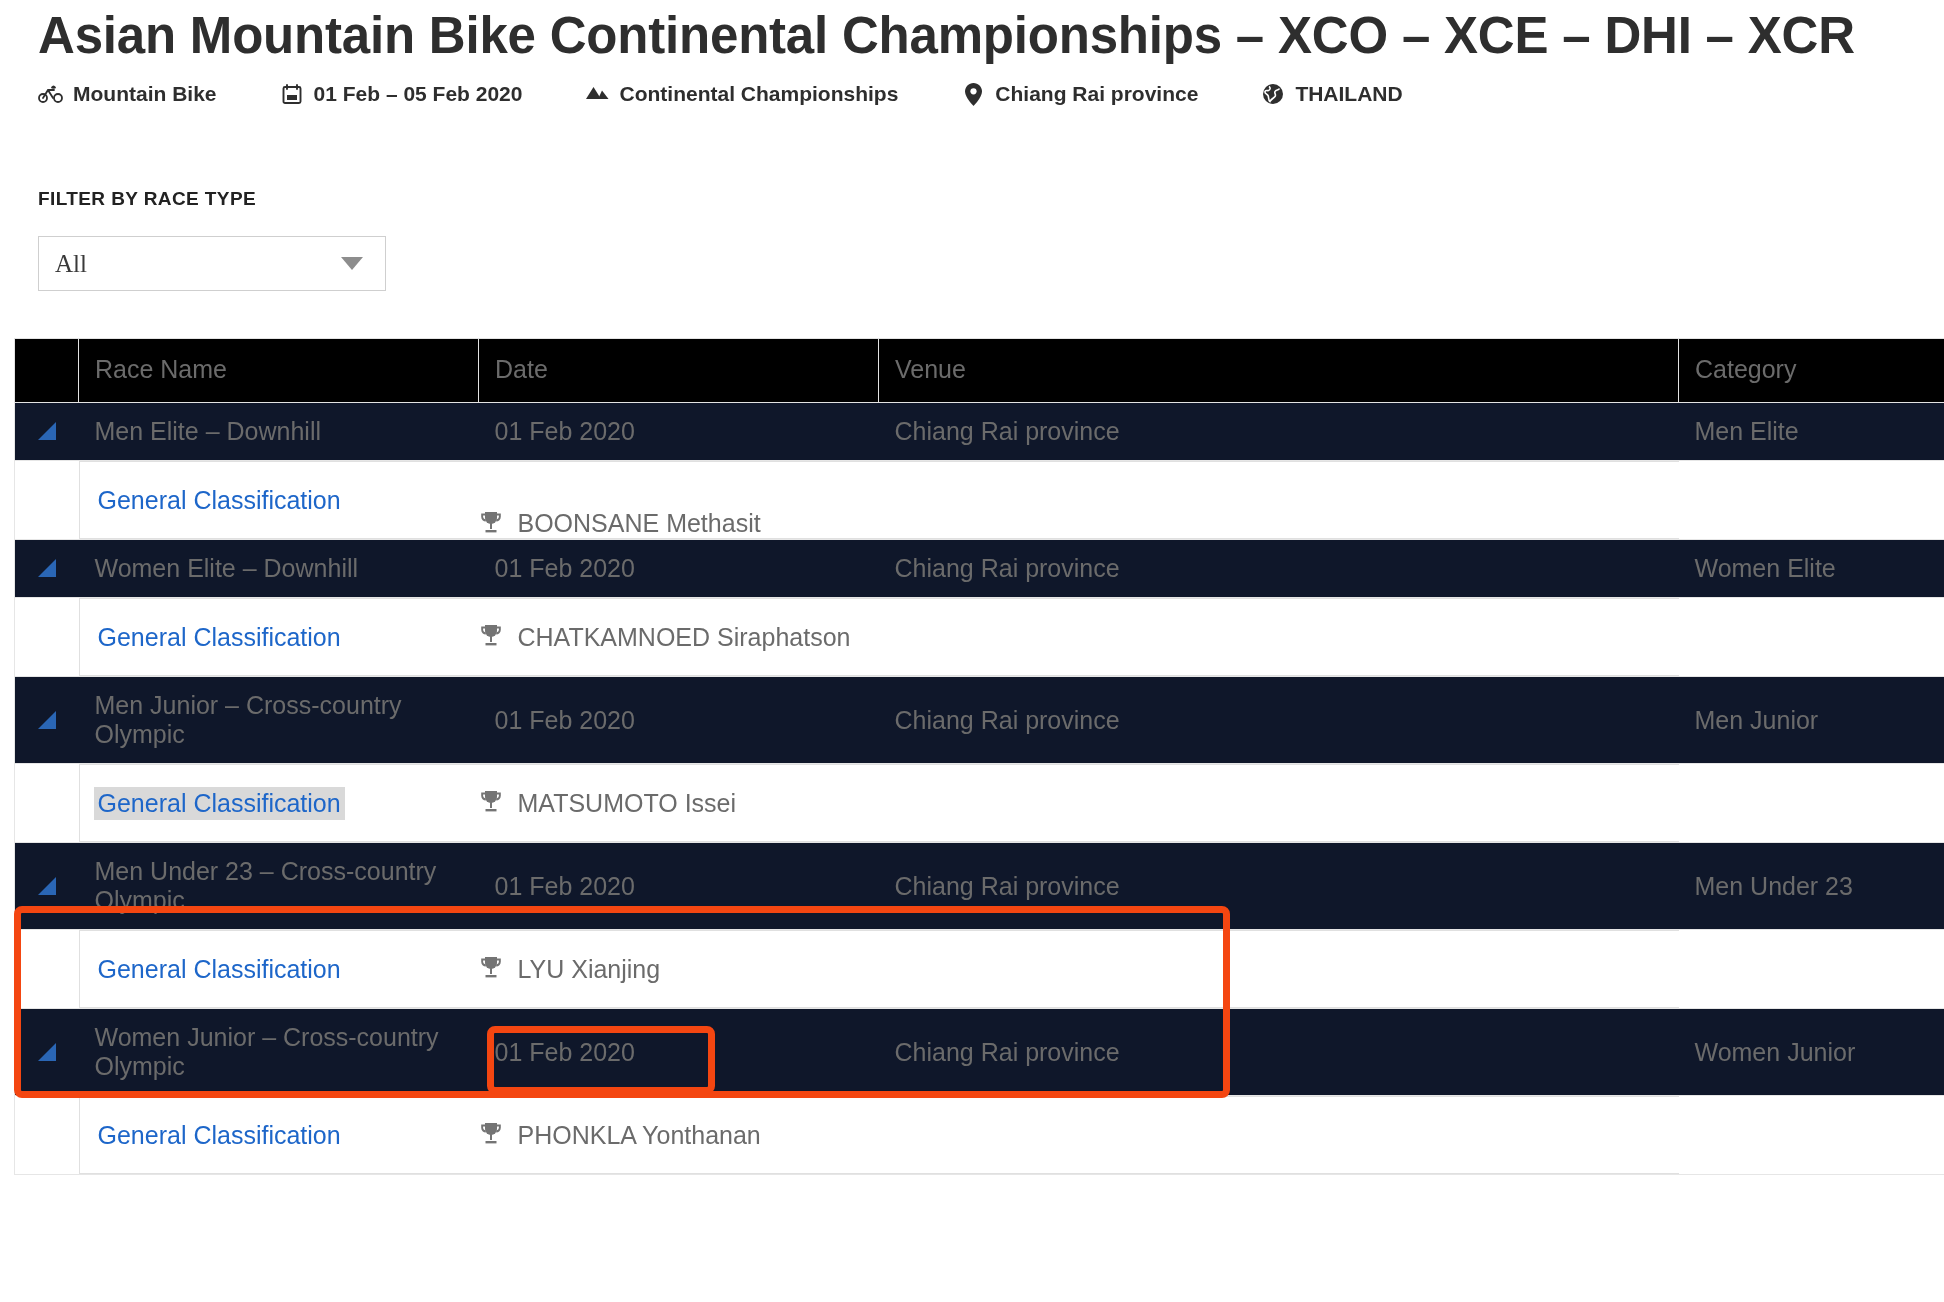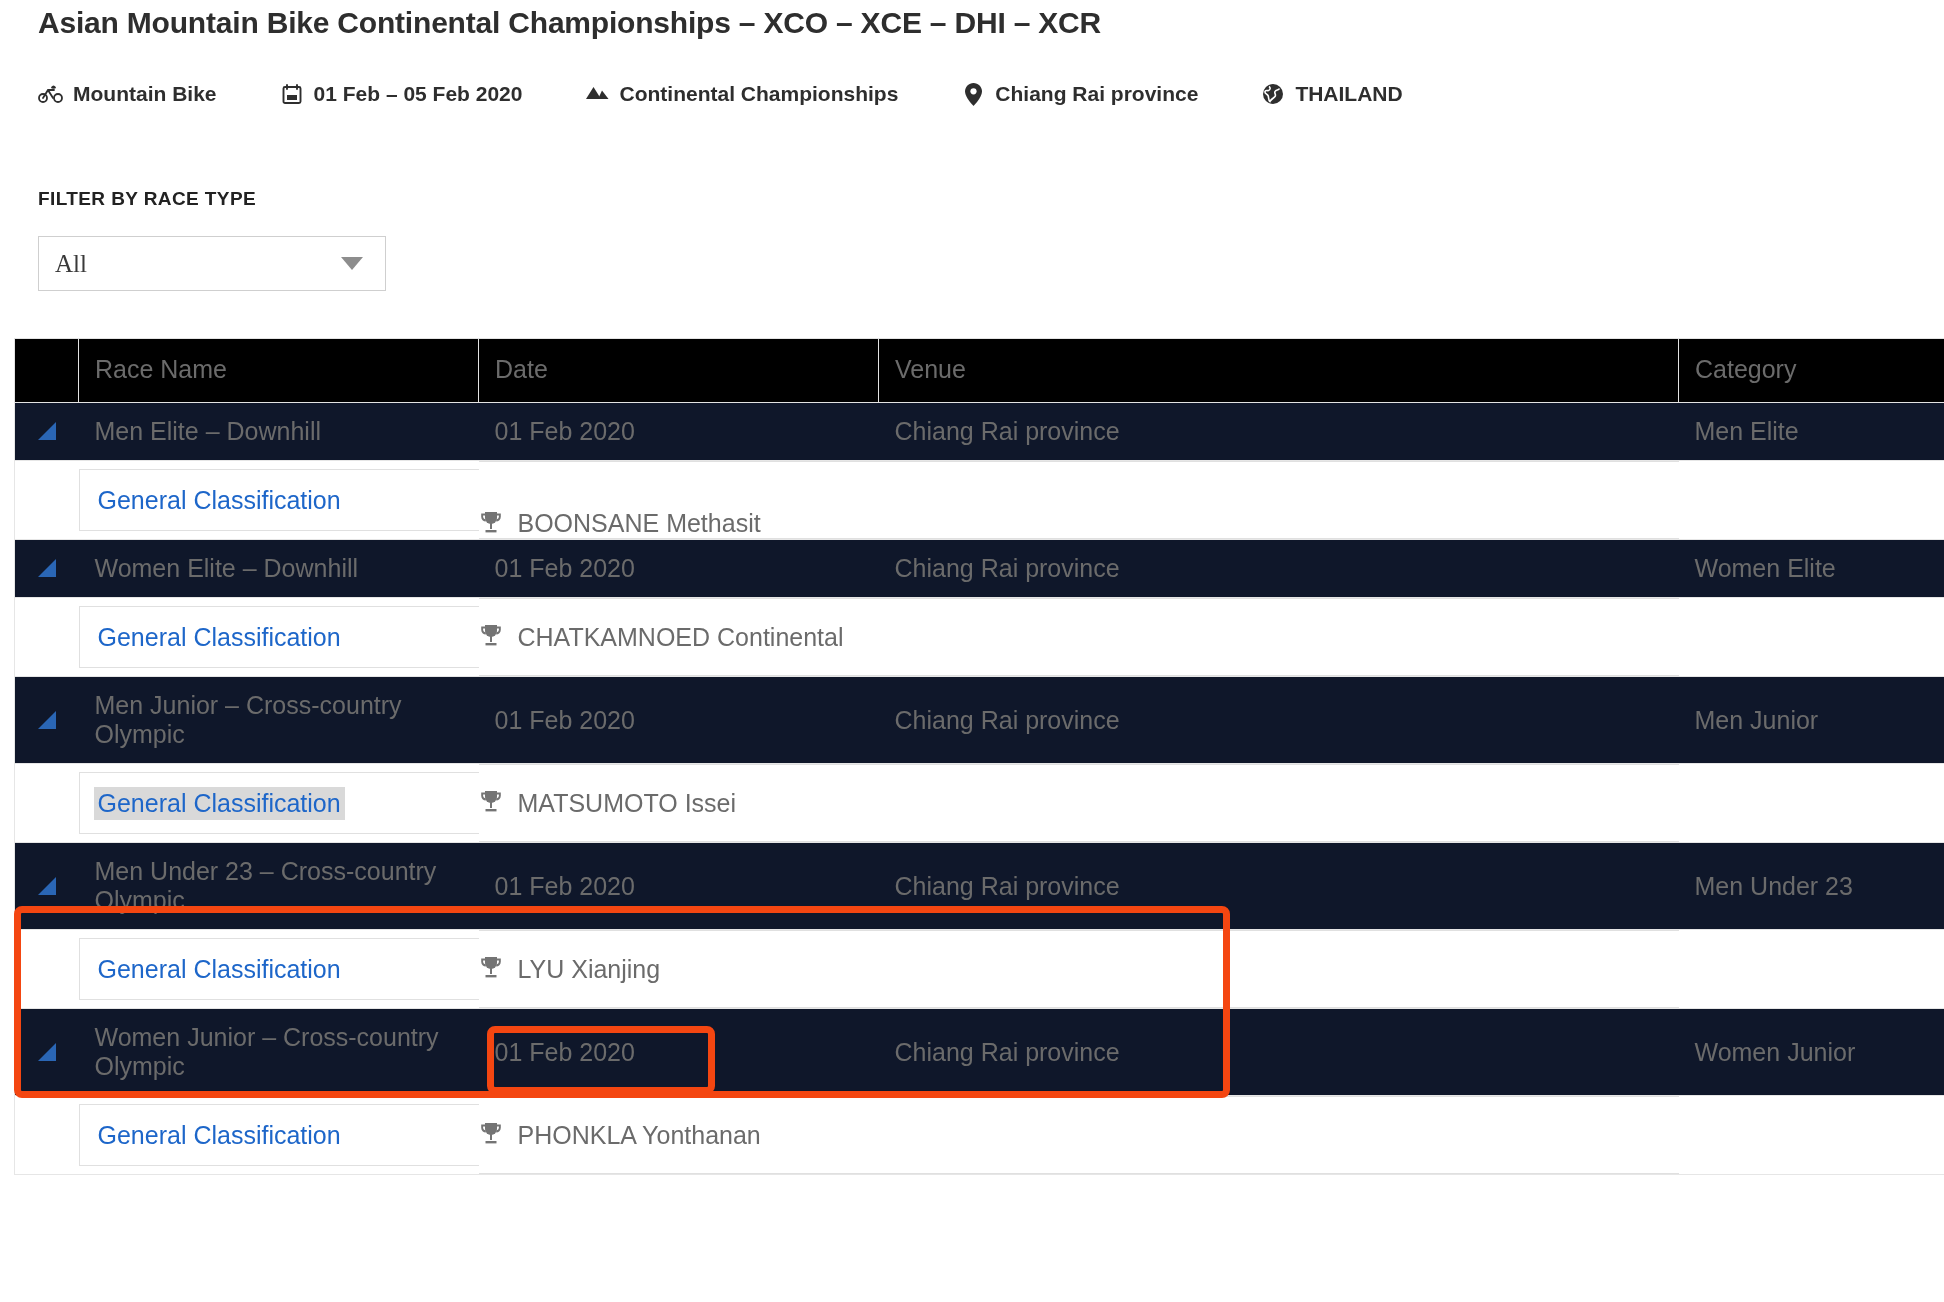--- a/index.html
+++ b/index.html
@@ -9,21 +9,21 @@
     background: #ffffff;
     font-family: "Liberation Sans", sans-serif;
     overflow: hidden;
   }
   .page { position: relative; width: 1944px; height: 1302px; background:#fff; }
 
   
   .event-title {
     position: absolute;
     left: 38px; top: 6px;
-    font-size: 30px;
+    font-size: 51px;
     font-weight: 700;
     color: #2e2e2e;
     letter-spacing: -0.2px;
     white-space: nowrap;
   }
   .meta-bar {
     position: absolute;
     left: 38px; top: 82px;
     display: flex;
     align-items: center;
@@ -136,21 +136,21 @@
   .race-table tbody tr.sub-row > td {
     border-bottom: 1px solid #e6e6e6;
     padding: 0;
     background: #fff;
   }
   .race-table tbody tr.sub-row > td.td-exp { border-left: 1px solid #e6e6e6; }
   .race-table tbody tr.sub-row > td.sub-cell-first { padding: 0; }
   .sub-box {
     border: 1px solid #e0e0e0;
     border-right: none;
-    height: 62px;
+    height: 78px;
     display: flex;
     align-items: center;
     margin-left: 0;
   }
   .sub-box-right {
     border-top: 1px solid #e0e0e0;
     border-bottom: 1px solid #e0e0e0;
     height: 78px;
   }
   .gc-link {
@@ -339,21 +339,21 @@
             <span class="winner">
               <span class="trophy-icon">
                 <svg width="24" height="26" viewBox="0 0 24 26" fill="currentColor">
                   <path d="M6 1 h12 v6 a6 6 0 0 1 -12 0 z"></path>
                   <path d="M11 12 h2 v6 h-2 z"></path>
                   <path d="M6.5 19 h11 v2.4 h-11 z"></path>
                   <path d="M6 2.5 H2.2 v3.2 c0 3 2.2 4.6 4.6 4.9 v-2 C5.1 8.2 4.1 7.1 4.1 5.6 V4.4 H6 z"></path>
                   <path d="M18 2.5 h3.8 v3.2 c0 3 -2.2 4.6 -4.6 4.9 v-2 c1.7 -0.4 2.7 -1.5 2.7 -3 V4.4 H18 z"></path>
                 </svg>
               </span>
-              <span>CHATKAMNOED Continental</span>
+              <span>CHATKAMNOED Siraphatson</span>
             </span>
           </div>
         </td>
         <td>
           <div class="sub-box-right"></div>
         </td>
         <td class="td-cat"></td>
       </tr>
 
       <tr class="race-row">

